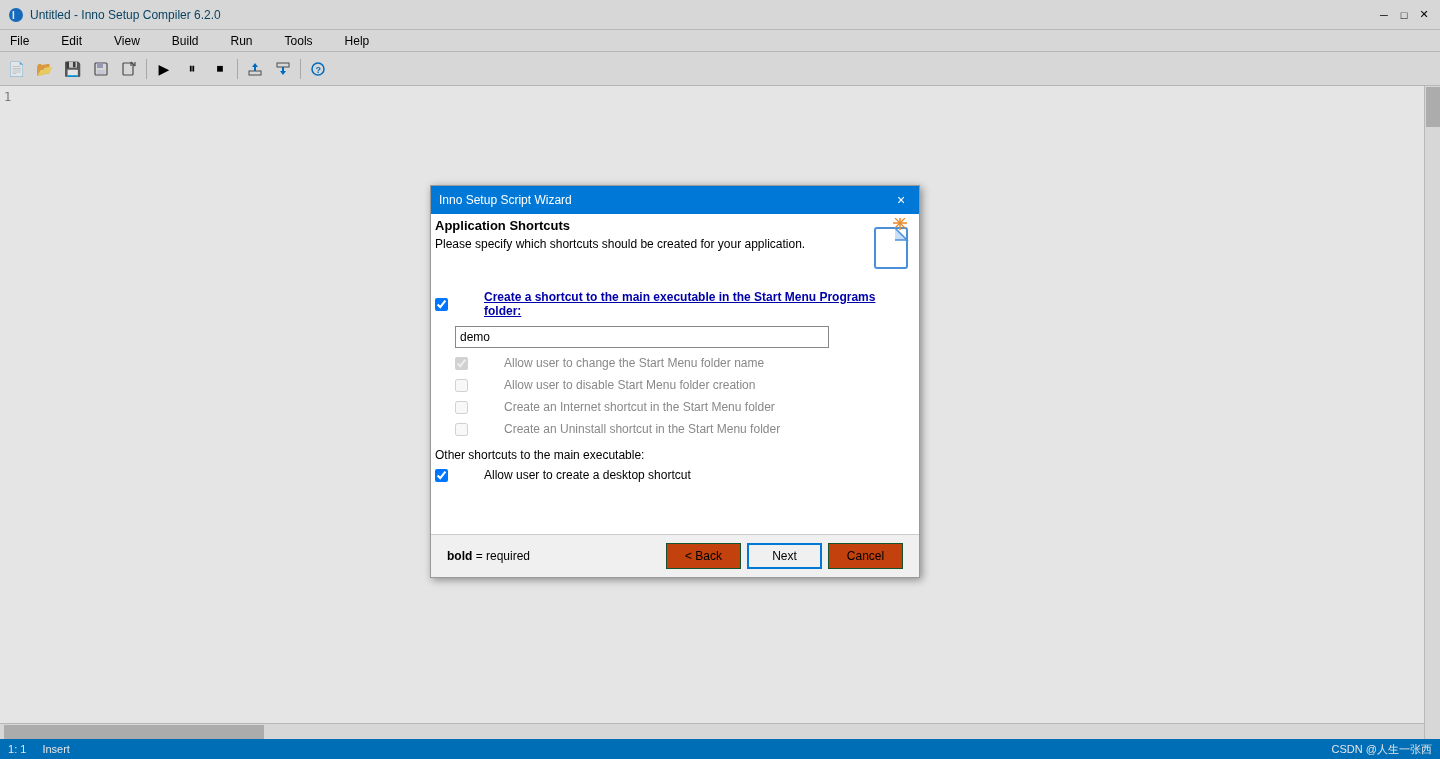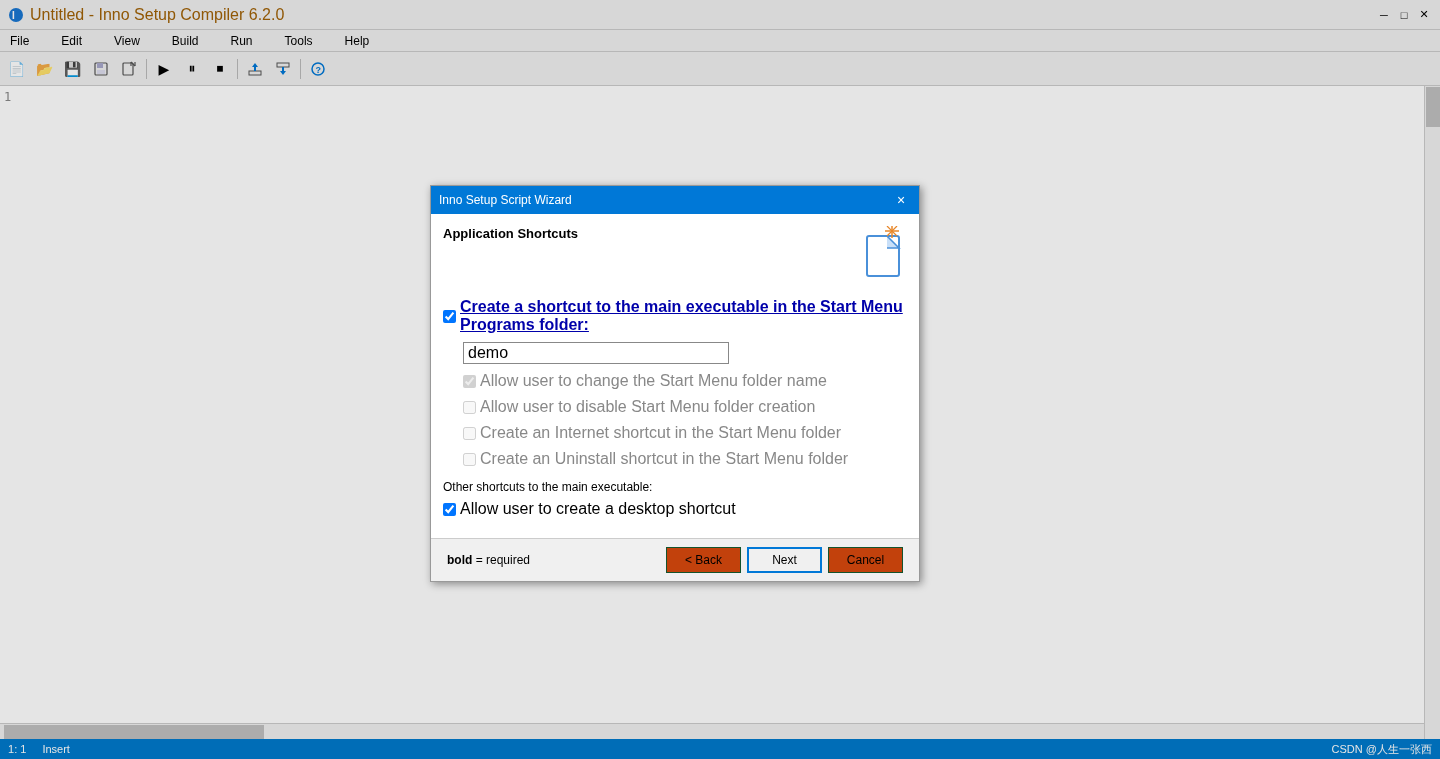--- a/index.html
+++ b/index.html
@@ -26,22 +26,22 @@
     .title-bar-left {
       display: flex;
       align-items: center;
       gap: 6px;
     }
     .title-bar-icon {
       width: 16px;
       height: 16px;
     }
     .title-bar-title {
-      font-size: 16px;
-      color: #a16207;
+      font-size: 12px;
+      color: #0c4a6e;
     }
     .title-bar-controls {
       display: flex;
       gap: 4px;
     }
     .title-bar-btn {
       width: 16px;
       height: 16px;
       display: flex;
       align-items: center;
@@ -203,21 +203,21 @@
       height: 20px;
       display: flex;
       align-items: center;
       justify-content: center;
       cursor: pointer;
       font-size: 14px;
       color: #fff;
     }
 
     .dialog-content {
-      padding: 12px;
+      padding: 4px;
       background: #fff;
       margin: 0;
       min-height: 320px;
       position: relative;
     }
 
     .dialog-header {
       display: flex;
       justify-content: space-between;
       align-items: flex-start;
@@ -252,46 +252,47 @@
       align-items: center;
       gap: 4px;
       margin-bottom: 8px;
     }
     .checkbox-row input[type="checkbox"] {
       width: 13px;
       height: 13px;
       cursor: pointer;
     }
     .checkbox-row label {
-      font-size: 16px;
-      color: #000;
-      cursor: pointer;
+      font-size: 12px;
+      color: #000;
+      cursor: pointer;
+      margin-left: 32px;
     }
     .checkbox-row label.bold-label {
       font-weight: bold;
       text-decoration: underline;
       color: #0000aa;
     }
 
     .indent {
       margin-left: 20px;
     }
 
     .field-label {
       font-size: 12px;
       color: #000;
       margin-bottom: 2px;
       margin-left: 20px;
     }
     .text-input {
-      width: 266px;
+      width: 374px;
       height: 22px;
       border: 1px solid #888;
       padding: 2px 4px;
-      font-size: 16px;
+      font-size: 12px;
       margin-left: 20px;
       margin-bottom: 8px;
       display: block;
       background: #fff;
     }
 
     .section-label {
       font-size: 12px;
       color: #000;
       font-weight: normal;
@@ -452,20 +453,21 @@
   <div class="dialog-titlebar">
     <span>Inno Setup Script Wizard</span>
     <div class="dialog-close-btn">×</div>
   </div>
 
   <div class="dialog-content">
 
     <div class="dialog-header">
       <div class="dialog-header-text">
         <h2>Application Shortcuts</h2>
+        <p>Please specify which shortcuts should be created for your application.</p>
       </div>
 
       <div class="wizard-icon">
         <svg viewBox="0 0 48 56" xmlns="http://www.w3.org/2000/svg">
 
           <rect x="8" y="10" width="32" height="40" rx="2" fill="#fff" stroke="#4a90d9" stroke-width="2"></rect>
 
           <polyline points="28,10 40,22 28,22" fill="#c8dff8" stroke="#4a90d9" stroke-width="1.5"></polyline>
 
           <g transform="translate(33, 5)">

